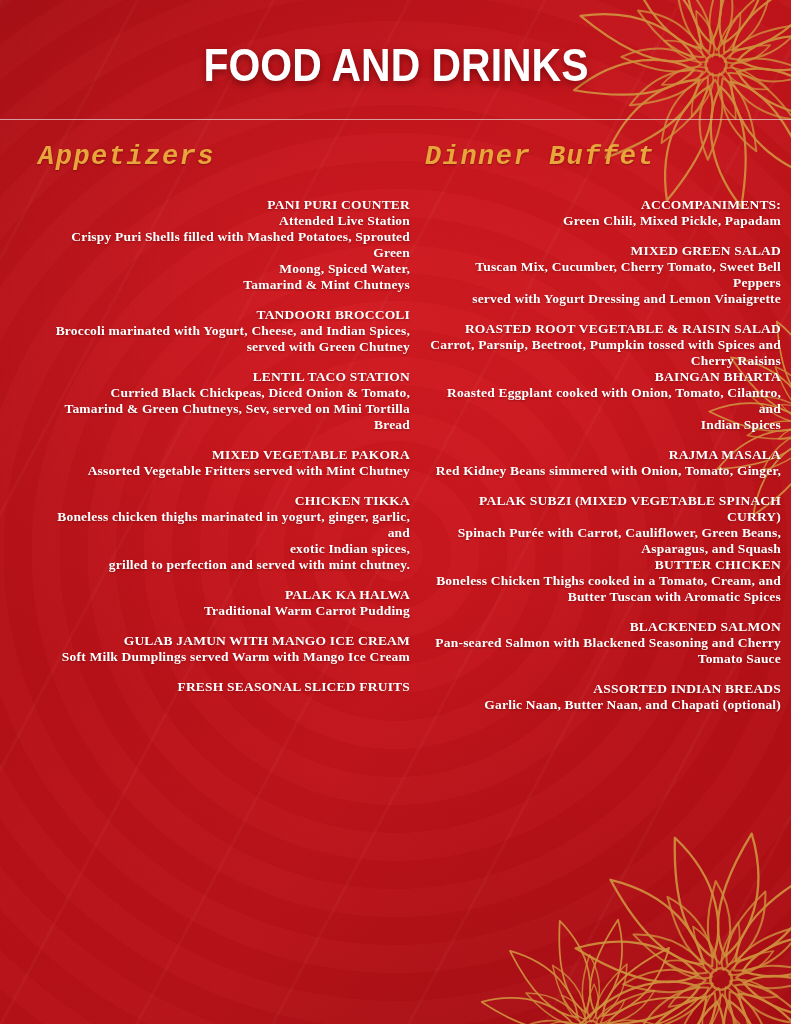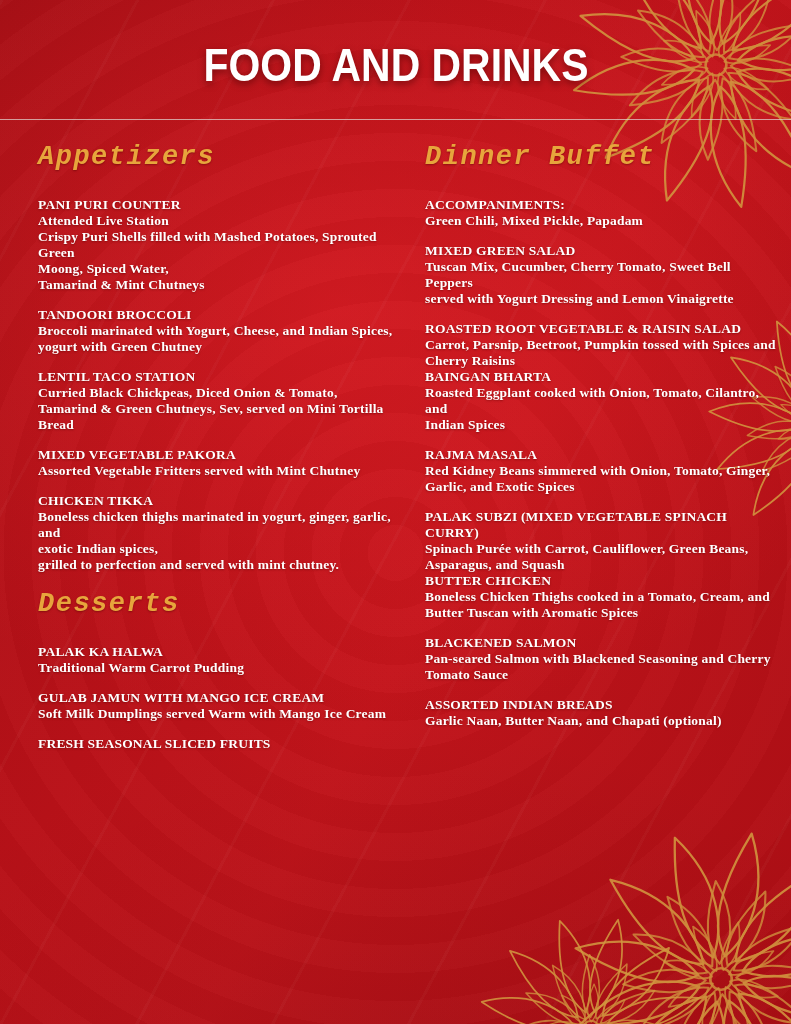--- a/index.html
+++ b/index.html
@@ -47,20 +47,21 @@
     font-style:italic;font-weight:700;
     color:#e7a53c;font-size:27px;line-height:34px;
     letter-spacing:1.5px;margin-bottom:23px;
     text-shadow:0 1px 2px rgba(80,0,0,0.45);
   }
   .block{margin-bottom:14px;}
   .item-title,.item-line{
     font-size:13.5px;line-height:16px;font-weight:700;
     color:#ffffff;letter-spacing:0.2px;
     text-shadow:0 1px 2px rgba(90,0,0,0.5);
+    text-align:right;
   }
   .flower{position:absolute;z-index:1;pointer-events:none;opacity:0.92;}
   #fl-tr1{width:320px;height:320px;top:-95px;right:-85px;transform:rotate(18deg);}
   #fl-tr2{width:250px;height:250px;top:300px;right:-155px;transform:rotate(-25deg);}
   #fl-br1{width:330px;height:330px;bottom:-120px;right:-95px;transform:rotate(10deg);}
   #fl-br2{width:250px;height:250px;bottom:-130px;right:75px;transform:rotate(42deg);}
 </style>
 </head>
 <body>
 
@@ -228,40 +229,39 @@
           <div class="block">
             <div class="item-title">PANI PURI COUNTER</div>
             <div class="item-line">Attended Live Station</div>
             <div class="item-line">Crispy Puri Shells filled with Mashed Potatoes, Sprouted Green</div>
             <div class="item-line">Moong, Spiced Water,</div>
             <div class="item-line">Tamarind &amp; Mint Chutneys</div>
           </div>
           <div class="block">
             <div class="item-title">TANDOORI BROCCOLI</div>
             <div class="item-line">Broccoli marinated with Yogurt, Cheese, and Indian Spices,</div>
-            <div class="item-line">yogurt with Green Chutney</div>
+            <div class="item-line">served with Green Chutney</div>
           </div>
           <div class="block">
             <div class="item-title">LENTIL TACO STATION</div>
             <div class="item-line">Curried Black Chickpeas, Diced Onion &amp; Tomato,</div>
             <div class="item-line">Tamarind &amp; Green Chutneys, Sev, served on Mini Tortilla Bread</div>
           </div>
           <div class="block">
             <div class="item-title">MIXED VEGETABLE PAKORA</div>
             <div class="item-line">Assorted Vegetable Fritters served with Mint Chutney</div>
           </div>
           <div class="block">
             <div class="item-title">CHICKEN TIKKA</div>
             <div class="item-line">Boneless chicken thighs marinated in yogurt, ginger, garlic, and</div>
             <div class="item-line">exotic Indian spices,</div>
             <div class="item-line">grilled to perfection and served with mint chutney.</div>
           </div>
         </div>
         <div class="section">
-          <div class="section-heading">Desserts</div>
           <div class="block">
             <div class="item-title">PALAK KA HALWA</div>
             <div class="item-line">Traditional Warm Carrot Pudding</div>
           </div>
           <div class="block">
             <div class="item-title">GULAB JAMUN WITH MANGO ICE CREAM</div>
             <div class="item-line">Soft Milk Dumplings served Warm with Mango Ice Cream</div>
           </div>
           <div class="block">
             <div class="item-title">FRESH SEASONAL SLICED FRUITS</div>
@@ -284,21 +284,20 @@
             <div class="item-title">ROASTED ROOT VEGETABLE &amp; RAISIN SALAD</div>
             <div class="item-line">Carrot, Parsnip, Beetroot, Pumpkin tossed with Spices and</div>
             <div class="item-line">Cherry Raisins</div>
             <div class="item-title">BAINGAN BHARTA</div>
             <div class="item-line">Roasted Eggplant cooked with Onion, Tomato, Cilantro, and</div>
             <div class="item-line">Indian Spices</div>
           </div>
           <div class="block">
             <div class="item-title">RAJMA MASALA</div>
             <div class="item-line">Red Kidney Beans simmered with Onion, Tomato, Ginger,</div>
-            <div class="item-line">Garlic, and Exotic Spices</div>
           </div>
           <div class="block">
             <div class="item-title">PALAK SUBZI (MIXED VEGETABLE SPINACH CURRY)</div>
             <div class="item-line">Spinach Purée with Carrot, Cauliflower, Green Beans,</div>
             <div class="item-line">Asparagus, and Squash</div>
             <div class="item-title">BUTTER CHICKEN</div>
             <div class="item-line">Boneless Chicken Thighs cooked in a Tomato, Cream, and</div>
             <div class="item-line">Butter Tuscan with Aromatic Spices</div>
           </div>
           <div class="block">

